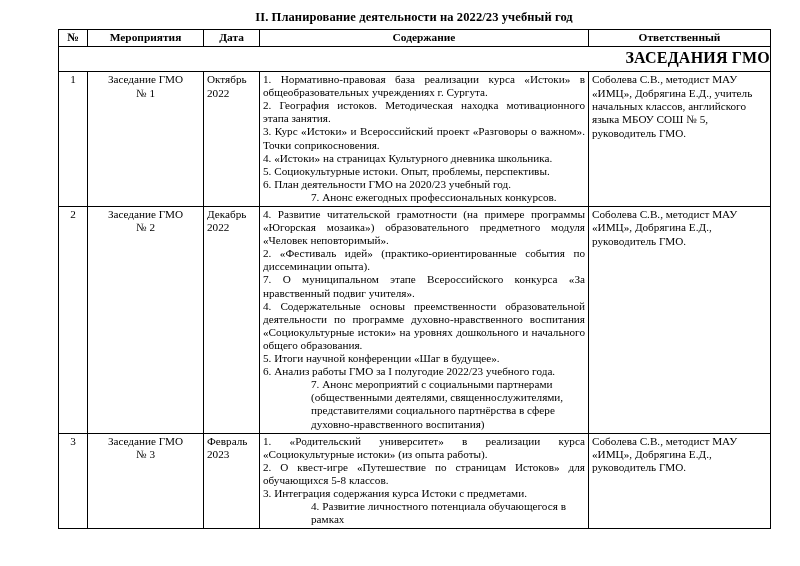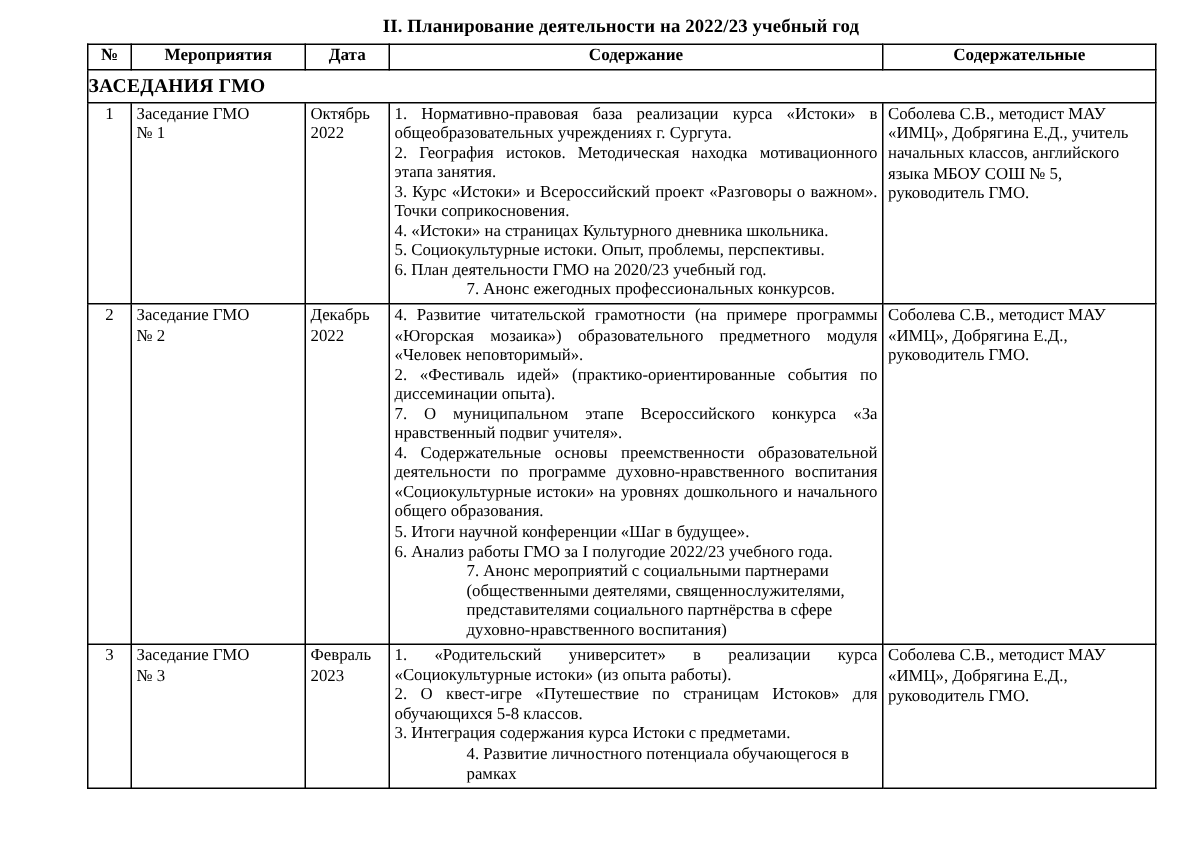--- a/index.html
+++ b/index.html
@@ -64,35 +64,36 @@
   }
 
   
   col.c-num      { width: 29px; }
   col.c-event    { width: 116px; }
   col.c-date     { width: 56px; }
   col.c-content  { width: 329px; }
   col.c-resp     { width: 182px; }
 
   tr.section-row td {
-    text-align: left;
+    text-align: right;
     font-weight: bold;
-    font-size: 13px;
+    font-size: 16px;
     padding: 2px 0 3px 0;
     vertical-align: middle;
     letter-spacing: 0.2px;
   }
 
   td.num {
     text-align: center;
     vertical-align: top;
     padding-top: 2px;
   }
 
   td.event {
+    text-align: center;
     vertical-align: top;
     padding-top: 2px;
     line-height: 1.2;
   }
 
   td.date {
     text-align: left;
     vertical-align: top;
     padding-top: 2px;
     line-height: 1.2;
@@ -153,21 +154,21 @@
       <col class="c-date">
       <col class="c-content">
       <col class="c-resp">
     </colgroup>
     <thead>
       <tr>
         <th>№</th>
         <th>Мероприятия</th>
         <th>Дата</th>
         <th>Содержание</th>
-        <th>Содержательные</th>
+        <th>Ответственный</th>
       </tr>
     </thead>
     <tbody>
 
       <tr class="section-row">
         <td colspan="5">ЗАСЕДАНИЯ ГМО</td>
       </tr>
 
       <tr>
         <td class="num">1</td>

